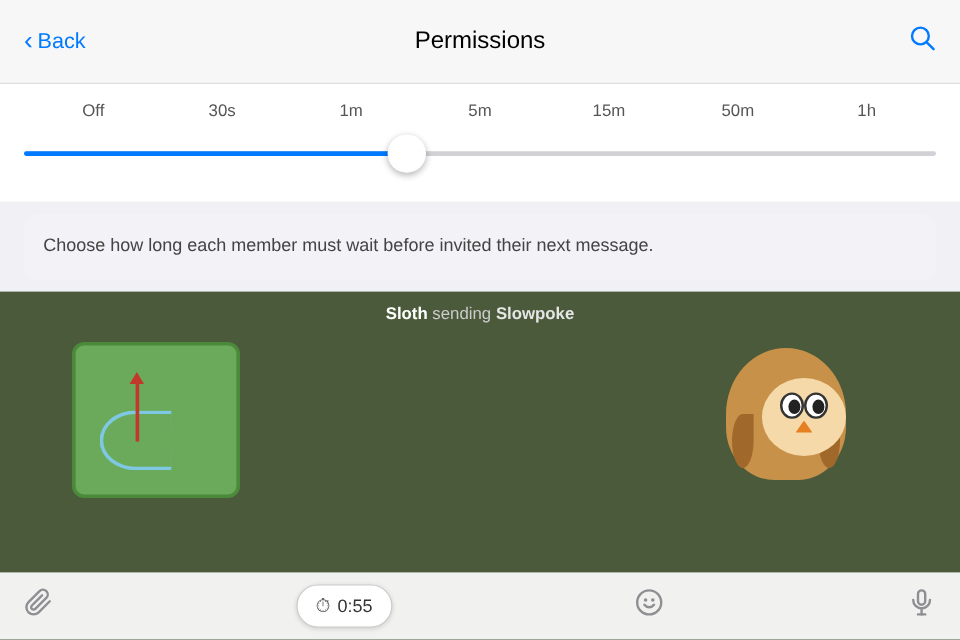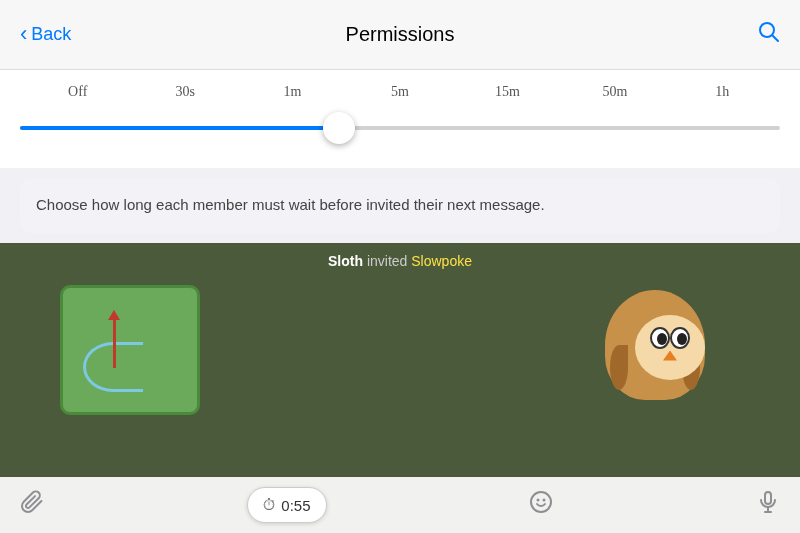--- a/index.html
+++ b/index.html
@@ -75,21 +75,20 @@
       font-weight: 500;
       color: #8e8e93;
       letter-spacing: 0.5px;
       margin-bottom: 14px;
       text-transform: uppercase;
     }
     .slider-labels {
       display: flex;
       margin-bottom: 8px;
       padding: 0 4px;
-      font-family: Liberation Serif, serif;
     }
     .slider-label {
       font-size: 14px;
       color: #555;
       text-align: center;
       flex: 1;
     }
     .slider-container {
       position: relative;
       width: 100%;
@@ -156,22 +155,22 @@
       padding: 10px 0 6px 0;
       font-size: 14px;
       color: #ccc;
     }
     .invite-bar .sender {
       font-weight: 600;
       color: #fff;
       margin-top: 48px;
     }
     .invite-bar .invitee {
-      font-weight: 400;
-      color: #fde047;
+      font-weight: 700;
+      color: #e5e5e5;
     }
 
     
     .media-canvas {
       flex: 1;
       position: relative;
       display: flex;
       align-items: center;
       justify-content: center;
       overflow: hidden;
@@ -388,21 +387,21 @@
         <div class="slider-thumb"></div>
       </div>
     </div>
   </div>
 
   <div class="description-box">Choose how long each member must wait before invited their next message.</div>
 
   <div class="media-section">
     <div class="invite-bar">
       <span class="sender">Sloth</span>
-      <span> invited </span>
+      <span> sending </span>
       <span class="invitee">Slowpoke</span>
     </div>
 
     <div class="media-canvas">
       <div class="sticker-area">
 
         <div class="map-card">
           <div class="map-curve"></div>
           <div class="map-arrow"></div>
         </div>

